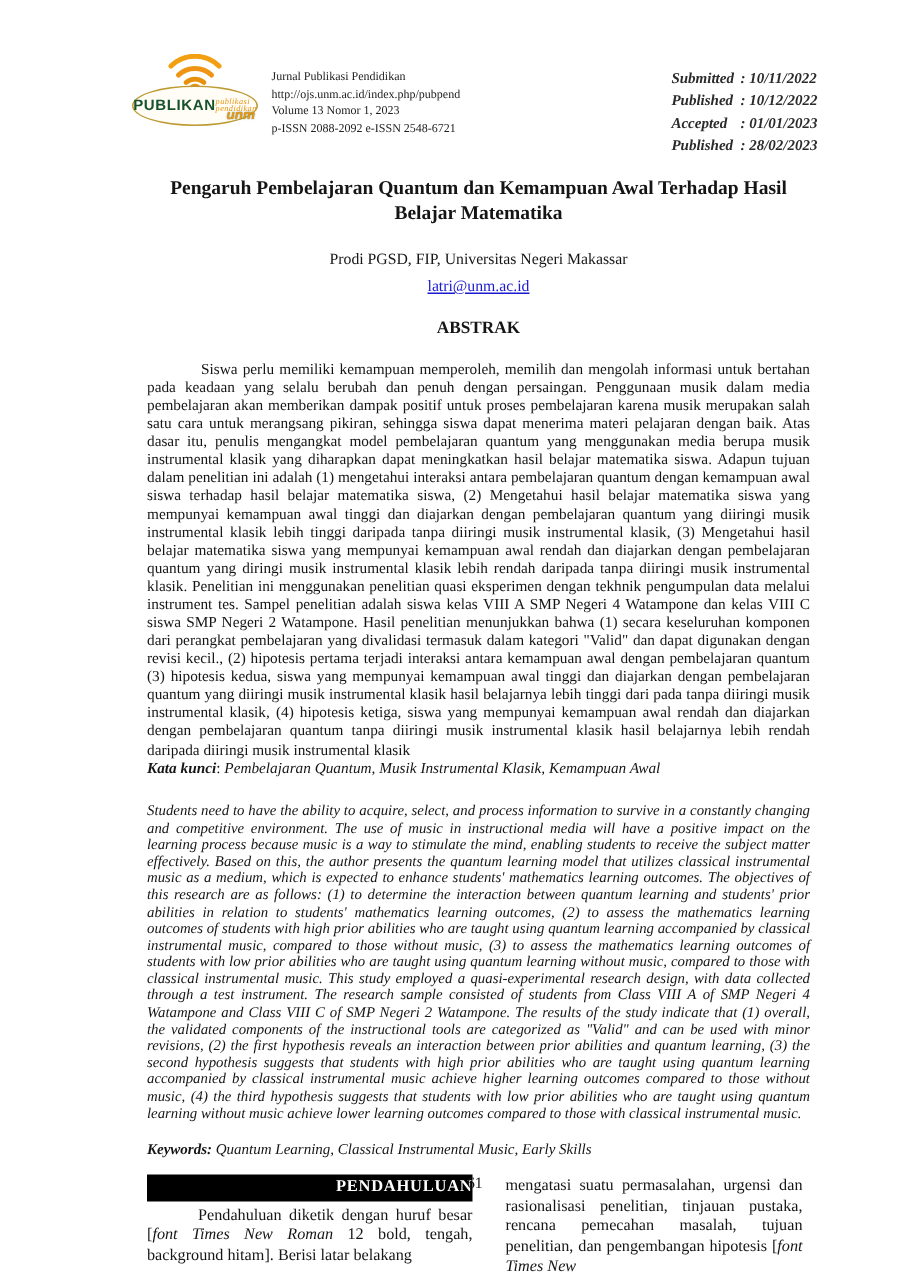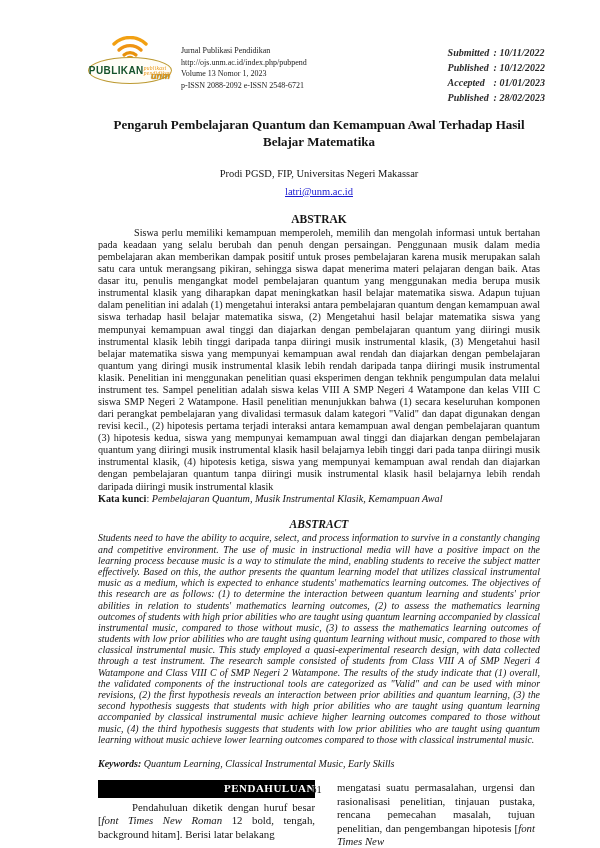--- a/index.html
+++ b/index.html
@@ -25,26 +25,26 @@
   .dates .lbl{width:46px;}
   
   .title{margin:12px 60px 16px 98px;text-align:center;font-weight:bold;font-size:13px;line-height:1.3;}
   .authors{margin:11px 60px 0 98px;text-align:center;line-height:1.25;}
   .author-name{font-weight:bold;font-size:11px;}
   .affil{font-size:10.5px;}
   .email a{color:#1a1ad0;text-decoration:underline;font-size:10.5px;}
   
   .sec-head{margin:13px 60px 0 98px;text-align:center;font-weight:bold;font-size:11.5px;}
   .sec-head.en{font-style:italic;}
-  .abs{margin:2px 60px 0 98px;text-align:justify;}
+  .abs{margin:16px 60px 0 98px;text-align:justify;}
   .abs.id{font-size:10.2px;line-height:1.185;}
   .abs.id .p{text-indent:36px;display:block;}
   .abs.en{font-size:9.9px;line-height:1.13;font-style:italic;}
   .kw-line{margin:0 60px 0 98px;font-size:10.2px;line-height:1.25;}
-  .kw-line .b{font-weight:bold;}
+  .kw-line .b{font-weight:bold;font-style:italic;}
   .kw-line .i{font-style:italic;}
   .kw-line.en{font-style:italic;font-size:10px;margin-top:13px;}
   
   .cols{display:flex;margin:10px 0 0 98px;width:437px;gap:22px;}
   .col{text-align:justify;font-size:10.8px;line-height:1.24;}
   .col.left{width:217px;flex:0 0 auto;}
   .col.right{width:198px;flex:0 0 auto;padding-top:1px;}
   .black-bar{
     background:#000;color:#fff;text-align:right;font-weight:bold;font-size:11px;
     letter-spacing:.5px;padding:1.5px 0 2.5px;margin-bottom:3px;
@@ -112,21 +112,20 @@
   </div>
 
   <div class="sec-head">ABSTRAK</div>
   <div class="abs id">
     <span class="p">Siswa perlu memiliki kemampuan memperoleh, memilih dan mengolah informasi untuk bertahan pada keadaan yang selalu berubah dan penuh dengan persaingan. Penggunaan musik dalam media pembelajaran akan memberikan dampak  positif untuk proses pembelajaran karena musik merupakan salah satu cara untuk merangsang pikiran, sehingga siswa dapat menerima materi pelajaran dengan baik. Atas dasar itu, penulis mengangkat model pembelajaran quantum yang menggunakan media berupa musik instrumental klasik yang diharapkan dapat meningkatkan hasil belajar matematika siswa. Adapun tujuan dalam penelitian ini adalah (1) mengetahui interaksi antara pembelajaran quantum dengan kemampuan awal siswa terhadap hasil belajar matematika siswa, (2) Mengetahui hasil belajar matematika siswa yang mempunyai kemampuan awal tinggi dan diajarkan dengan pembelajaran quantum yang diiringi musik instrumental klasik lebih tinggi daripada tanpa diiringi musik instrumental klasik, (3) Mengetahui hasil belajar matematika siswa yang mempunyai kemampuan awal rendah dan diajarkan dengan pembelajaran quantum yang diringi musik instrumental klasik lebih rendah daripada tanpa diiringi musik instrumental klasik. Penelitian ini menggunakan penelitian quasi eksperimen dengan tekhnik pengumpulan data melalui instrument tes. Sampel penelitian adalah siswa kelas VIII A SMP Negeri 4 Watampone dan kelas VIII C siswa SMP Negeri 2 Watampone. Hasil penelitian menunjukkan bahwa (1) secara keseluruhan komponen dari perangkat pembelajaran yang divalidasi termasuk dalam kategori "Valid" dan dapat digunakan dengan revisi kecil., (2) hipotesis pertama terjadi interaksi antara kemampuan awal dengan pembelajaran quantum (3) hipotesis kedua, siswa yang mempunyai kemampuan awal tinggi dan diajarkan dengan pembelajaran quantum yang diiringi musik instrumental klasik hasil belajarnya lebih tinggi dari pada tanpa diiringi musik instrumental klasik, (4) hipotesis ketiga, siswa yang mempunyai kemampuan awal rendah dan diajarkan dengan pembelajaran quantum tanpa diiringi musik instrumental klasik hasil belajarnya lebih rendah daripada diiringi musik instrumental klasik</span>
   </div>
   <div class="kw-line">
     <span class="b">Kata kunci</span><span>: </span><span class="i">Pembelajaran Quantum, Musik Instrumental Klasik, Kemampuan Awal</span>
   </div>
 
-  <div class="sec-head en">ABSTRACT</div>
   <div class="abs en">
     <span class="p">Students need to have the ability to acquire, select, and process information to survive in a constantly changing and competitive environment. The use of music in instructional media will have a positive impact on the learning process because music is a way to stimulate the mind, enabling students to receive the subject matter effectively. Based on this, the author presents the quantum learning model that utilizes classical instrumental music as a medium, which is expected to enhance students' mathematics learning outcomes. The objectives of this research are as follows: (1) to determine the interaction between quantum learning and students' prior abilities in relation to students' mathematics learning outcomes, (2) to assess the mathematics learning outcomes of students with high prior abilities who are taught using quantum learning accompanied by classical instrumental music, compared to those without music, (3) to assess the mathematics learning outcomes of students with low prior abilities who are taught using quantum learning without music, compared to those with classical instrumental music. This study employed a quasi-experimental research design, with data collected through a test instrument. The research sample consisted of students from Class VIII A of SMP Negeri 4 Watampone and Class VIII C of SMP Negeri 2 Watampone. The results of the study indicate that (1) overall, the validated components of the instructional tools are categorized as "Valid" and can be used with minor revisions, (2) the first hypothesis reveals an interaction between prior abilities and quantum learning, (3) the second hypothesis suggests that students with high prior abilities who are taught using quantum learning accompanied by classical instrumental music achieve higher learning outcomes compared to those without music, (4) the third hypothesis suggests that students with low prior abilities who are taught using quantum learning without music achieve lower learning outcomes compared to those with classical instrumental music.</span>
   </div>
   <div class="kw-line en">
     <span class="b">Keywords: </span><span class="i">Quantum Learning, Classical Instrumental Music, Early Skills</span>
   </div>
 
   <div class="cols">
     <div class="col left">
       <div class="black-bar">PENDAHULUAN</div>

